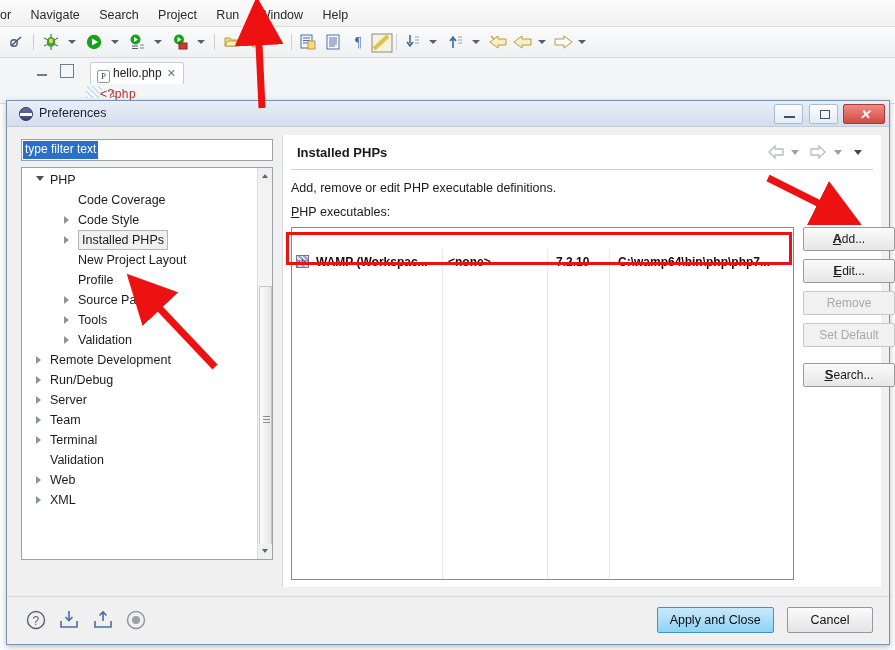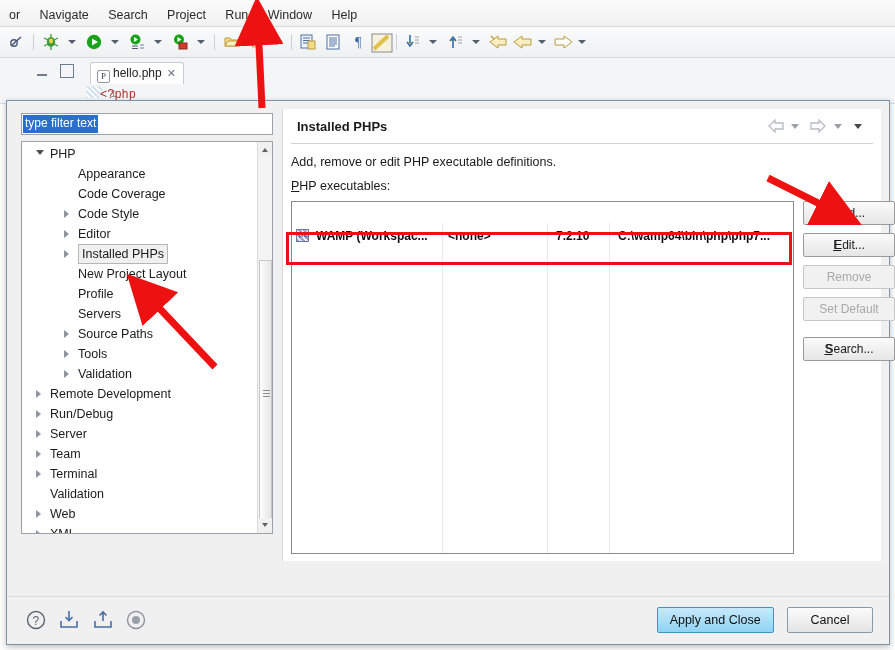--- a/index.html
+++ b/index.html
@@ -17,21 +17,21 @@
   .ide-menubar {
     position: absolute; left: 0; top: 0; width: 895px; height: 27px;
     background: linear-gradient(#fbfbfb, #f1f1f1);
     border-bottom: 1px solid #dcdcdc;
   }
   .ide-menubar .partial-top {
     position: absolute; left: 0; top: -9px; width: 895px; height: 10px;
     color: #9aa2ad; font-size: 12px; overflow: hidden; white-space: nowrap;
     padding-left: 4px;
   }
-  .menu-items { position: absolute; left: 9px; top: 6px; white-space: nowrap; text-align: center; }
+  .menu-items { position: absolute; left: 0; top: 6px; white-space: nowrap; text-align: center; }
   .menu-item {
     display: inline-block; padding: 2px 8px; color: #2a2a2a; font-size: 12.5px;
     cursor: default;
   }
   .menu-item.clipped { padding-left: 0px; }
 
   .ide-toolbar {
     position: absolute; left: 0; top: 27px; width: 895px; height: 31px;
     background: linear-gradient(#fbfbfb, #eef0f2);
     border-bottom: 1px solid #d6d9dc;
@@ -454,58 +454,57 @@
   <div class="ed-max"></div>
   <div class="ed-tab">
     <span class="php-badge">P</span><span class="tab-label">hello.php</span><span class="tab-close">✕</span>
   </div>
   <div class="ide-ruler"></div>
   <div class="ide-line-no">1</div>
   <div class="ide-code">&lt;?php</div>
 
   <div class="dialog">
 
+    <div class="dlg-titlebar">
+      <div class="dlg-icon"></div>
+      <div class="dlg-title">Preferences</div>
+      <div class="win-btns">
+        <span class="win-btn"><i class="g-min"></i></span>
+        <span class="win-btn"><i class="g-max"></i></span>
+        <span class="win-btn close"><i class="g-close">✕</i></span>
+      </div>
+    </div>
 
     <div class="dlg-body">
 
       <input class="filter-input" placeholder="type filter text" style="">
       <div class="filter-sel">type filter text</div>
 
       <div class="tree-panel">
         <div class="tree-list" id="tree-list">
             <div class="tree-row">
               <span class="twisty expanded" style="left: 14px;"></span>
               <span class="tree-label" style="left: 28px;">PHP</span>
             </div>
             <div class="tree-row">
-              <span class="tree-label" style="left: 56px;">Appearance</span>
-            </div>
-            <div class="tree-row">
               <span class="tree-label" style="left: 56px;">Code Coverage</span>
             </div>
             <div class="tree-row">
               <span class="twisty collapsed" style="left: 42px;"></span>
               <span class="tree-label" style="left: 56px;">Code Style</span>
-            </div>
-            <div class="tree-row">
-              <span class="twisty collapsed" style="left: 42px;"></span>
-              <span class="tree-label" style="left: 56px;">Editor</span>
             </div>
             <div class="tree-row selected">
               <span class="twisty collapsed" style="left: 42px;"></span>
               <span class="tree-label" style="left: 56px;">Installed PHPs</span>
             </div>
             <div class="tree-row">
               <span class="tree-label" style="left: 56px;">New Project Layout</span>
             </div>
             <div class="tree-row">
               <span class="tree-label" style="left: 56px;">Profile</span>
-            </div>
-            <div class="tree-row">
-              <span class="tree-label" style="left: 56px;">Servers</span>
             </div>
             <div class="tree-row">
               <span class="twisty collapsed" style="left: 42px;"></span>
               <span class="tree-label" style="left: 56px;">Source Paths</span>
             </div>
             <div class="tree-row">
               <span class="twisty collapsed" style="left: 42px;"></span>
               <span class="tree-label" style="left: 56px;">Tools</span>
             </div>
             <div class="tree-row">

